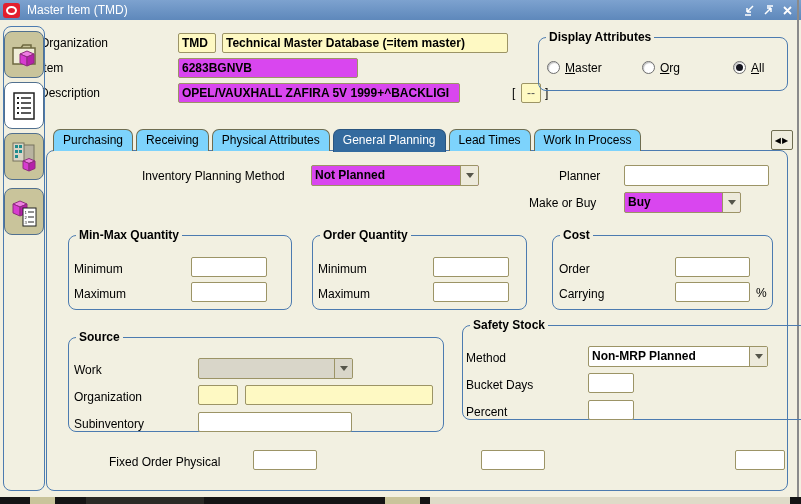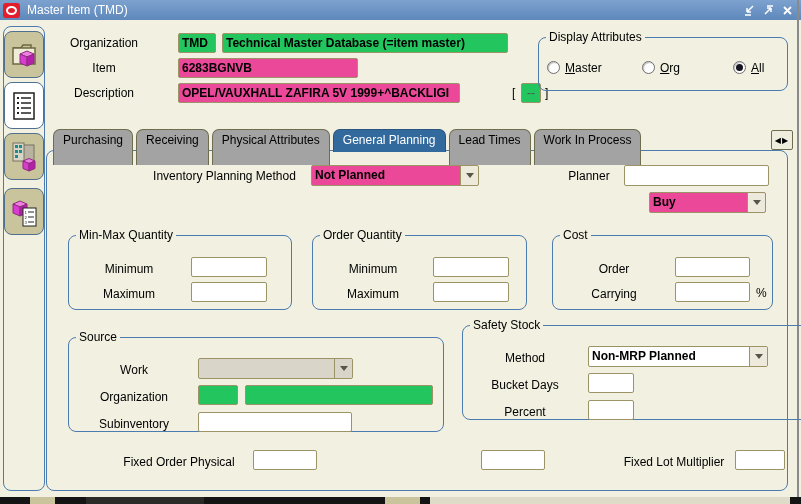--- a/index.html
+++ b/index.html
@@ -13,52 +13,52 @@
     background:linear-gradient(#7DA2CF,#5E88BB);display:flex;align-items:center;}
   .oracle-logo{width:17px;height:15px;background:#E21E2D;border-radius:3px;
     margin:0 7px 0 3px;position:relative;flex:0 0 auto}
   .oracle-logo::after{content:"";position:absolute;inset:3px 3px;border:2px solid #fff;border-radius:50%}
   .title-text{color:#fff;font-size:12px;white-space:nowrap}
   .win-controls{margin-left:auto;display:flex;gap:5px;padding-right:7px}
   .win-btn{width:14px;height:14px;display:flex;align-items:center;justify-content:center}
   .win-btn svg{stroke:#fff;stroke-width:1.5;fill:none}
 
   
-  .lbl{position:absolute;height:20px;line-height:20px;text-align:center;white-space:nowrap}
+  .lbl{position:absolute;height:20px;line-height:20px;text-align:left;white-space:nowrap}
   .fld{position:absolute;height:20px;box-sizing:border-box;border:1px solid #9C9466;border-radius:2px;
     background:#fff;font-weight:bold;font-size:12px;line-height:18px;padding:0 3px;
     white-space:nowrap;overflow:hidden;font-family:"Liberation Sans",sans-serif;color:#000}
   input.fld{outline:none}
-  .cream{background:#22c55e}
-  .yellow{background:#ec4899}
+  .cream{background:#fef9c3}
+  .yellow{background:#d946ef}
   .combo{padding-right:21px}
   .combo .arrow{position:absolute;right:0;top:0;bottom:0;width:17px;border-left:1px solid #9C9466;
     background:#EDEADB;display:flex;align-items:center;justify-content:center}
   .combo .arrow::after{content:"";width:0;height:0;border-left:4px solid transparent;
     border-right:4px solid transparent;border-top:5px solid #55554A}
   .combo.disabled{background:#D9D6C9}
   .combo.disabled .arrow{background:#D9D6C9}
 
   
   fieldset{position:absolute;border:1px solid #4C7BB0;border-radius:8px;margin:0;padding:0;
     min-inline-size:0;box-sizing:border-box}
-  legend{font-weight:normal;font-size:12px;margin-left:7px;padding:0 3px}
+  legend{font-weight:bold;font-size:12px;margin-left:7px;padding:0 3px}
 
   
   .radio{width:11px;height:11px;border-radius:50%;border:1px solid #6E6E6E;background:#fff;
     display:inline-block;position:relative;vertical-align:-2px;
     box-shadow:inset 1px 1px 1px rgba(0,0,0,.25)}
   .radio.checked::after{content:"";position:absolute;inset:2px;background:#14141E;border-radius:50%}
   .radio-item{position:absolute;white-space:nowrap;height:16px;line-height:16px}
   .radio-item .txt{margin-left:5px}
 
   
   .tabbar{position:absolute;left:53px;top:129px;display:flex;gap:3px;align-items:flex-start;z-index:3}
-  .tab{background:#a3a3a3;border:1px solid #6F6D50;border-bottom:none;border-radius:7px 7px 0 0;
-    padding:0 9px;height:36px;line-height:21px;font-size:12px;box-sizing:border-box;white-space:nowrap}
+  .tab{background:#7dd3fc;border:1px solid #6F6D50;border-bottom:none;border-radius:7px 7px 0 0;
+    padding:0 9px;height:22px;line-height:21px;font-size:12px;box-sizing:border-box;white-space:nowrap}
   .tab.active{background:#336A9E;color:#fff;border-color:#2A5580;height:23px}
   .tab-scroll{position:absolute;left:771px;top:130px;width:22px;height:20px;box-sizing:border-box;
     border:1px solid #6F6D50;border-radius:2px;background:#EFEDDD;display:flex;align-items:center;
     justify-content:center;font-size:8px;letter-spacing:1px;z-index:3}
 
   
   .side{position:absolute;left:3px;top:26px;width:42px;height:465px;box-sizing:border-box;
     border:1px solid #4C7BB0;border-radius:8px;z-index:2}
   .side-tab{position:absolute;left:0;width:40px;height:47px;background:#C9C49B;
     border:1px solid #51708F;border-radius:8px;box-sizing:border-box;
@@ -213,21 +213,22 @@
 <div class="content">
 
   <div class="lbl" style="left:95px;top:15px;width:165px">Inventory Planning Method</div>
   <div class="fld yellow combo" style="left:264px;top:14px;width:168px;height:21px">
     <span>Not Planned</span>
     <span class="arrow"></span>
   </div>
   <div class="lbl" style="left:512px;top:15px;width:60px">Planner</div>
   <input class="fld" style="left: 577px; top: 14px; width: 145px; height: 21px;" value="">
 
-  <div class="fld yellow combo" style="left:602px;top:41px;width:117px;height:21px">
+  <div class="lbl" style="left:482px;top:42px;width:90px">Make or Buy</div>
+  <div class="fld yellow combo" style="left:577px;top:41px;width:117px;height:21px">
     <span>Buy</span>
     <span class="arrow"></span>
   </div>
 
   <fieldset style="left:21px;top:77px;width:224px;height:82px">
     <legend><span>Min-Max Quantity</span></legend>
     <div class="lbl" style="left:5px;top:17px;width:110px">Minimum</div>
     <input class="fld" style="left: 122px; top: 15px; width: 76px;" value="">
     <div class="lbl" style="left:5px;top:42px;width:110px">Maximum</div>
     <input class="fld" style="left: 122px; top: 40px; width: 76px;" value="">
@@ -273,21 +274,20 @@
     </div>
     <div class="lbl" style="left:3px;top:43px;width:118px">Bucket Days</div>
     <input class="fld" style="left: 125px; top: 41px; width: 46px;" value="">
     <div class="lbl" style="left:3px;top:70px;width:118px">Percent</div>
     <input class="fld" style="left: 125px; top: 68px; width: 46px;" value="">
   </fieldset>
 
   <div class="lbl" style="left:62px;top:301px;width:140px">Fixed Order Physical</div>
   <input class="fld" style="left: 206px; top: 299px; width: 64px;" value="">
   <input class="fld" style="left: 434px; top: 299px; width: 64px;" value="">
-  <div class="lbl" style="left:570px;top:301px;width:114px">Fixed Lot Multiplier</div>
   <input class="fld" style="left: 688px; top: 299px; width: 50px;" value="">
 </div>
 
 <div class="bottom-strip">
   <div class="seg" style="left:30px;width:25px;background:#C9C49B"></div>
   <div class="seg" style="left:86px;width:118px;background:#2A2A26"></div>
   <div class="seg" style="left:385px;width:35px;background:#C9C49B"></div>
   <div class="seg" style="left:430px;width:360px;background:#DEDBC8"></div>
 </div>
 

